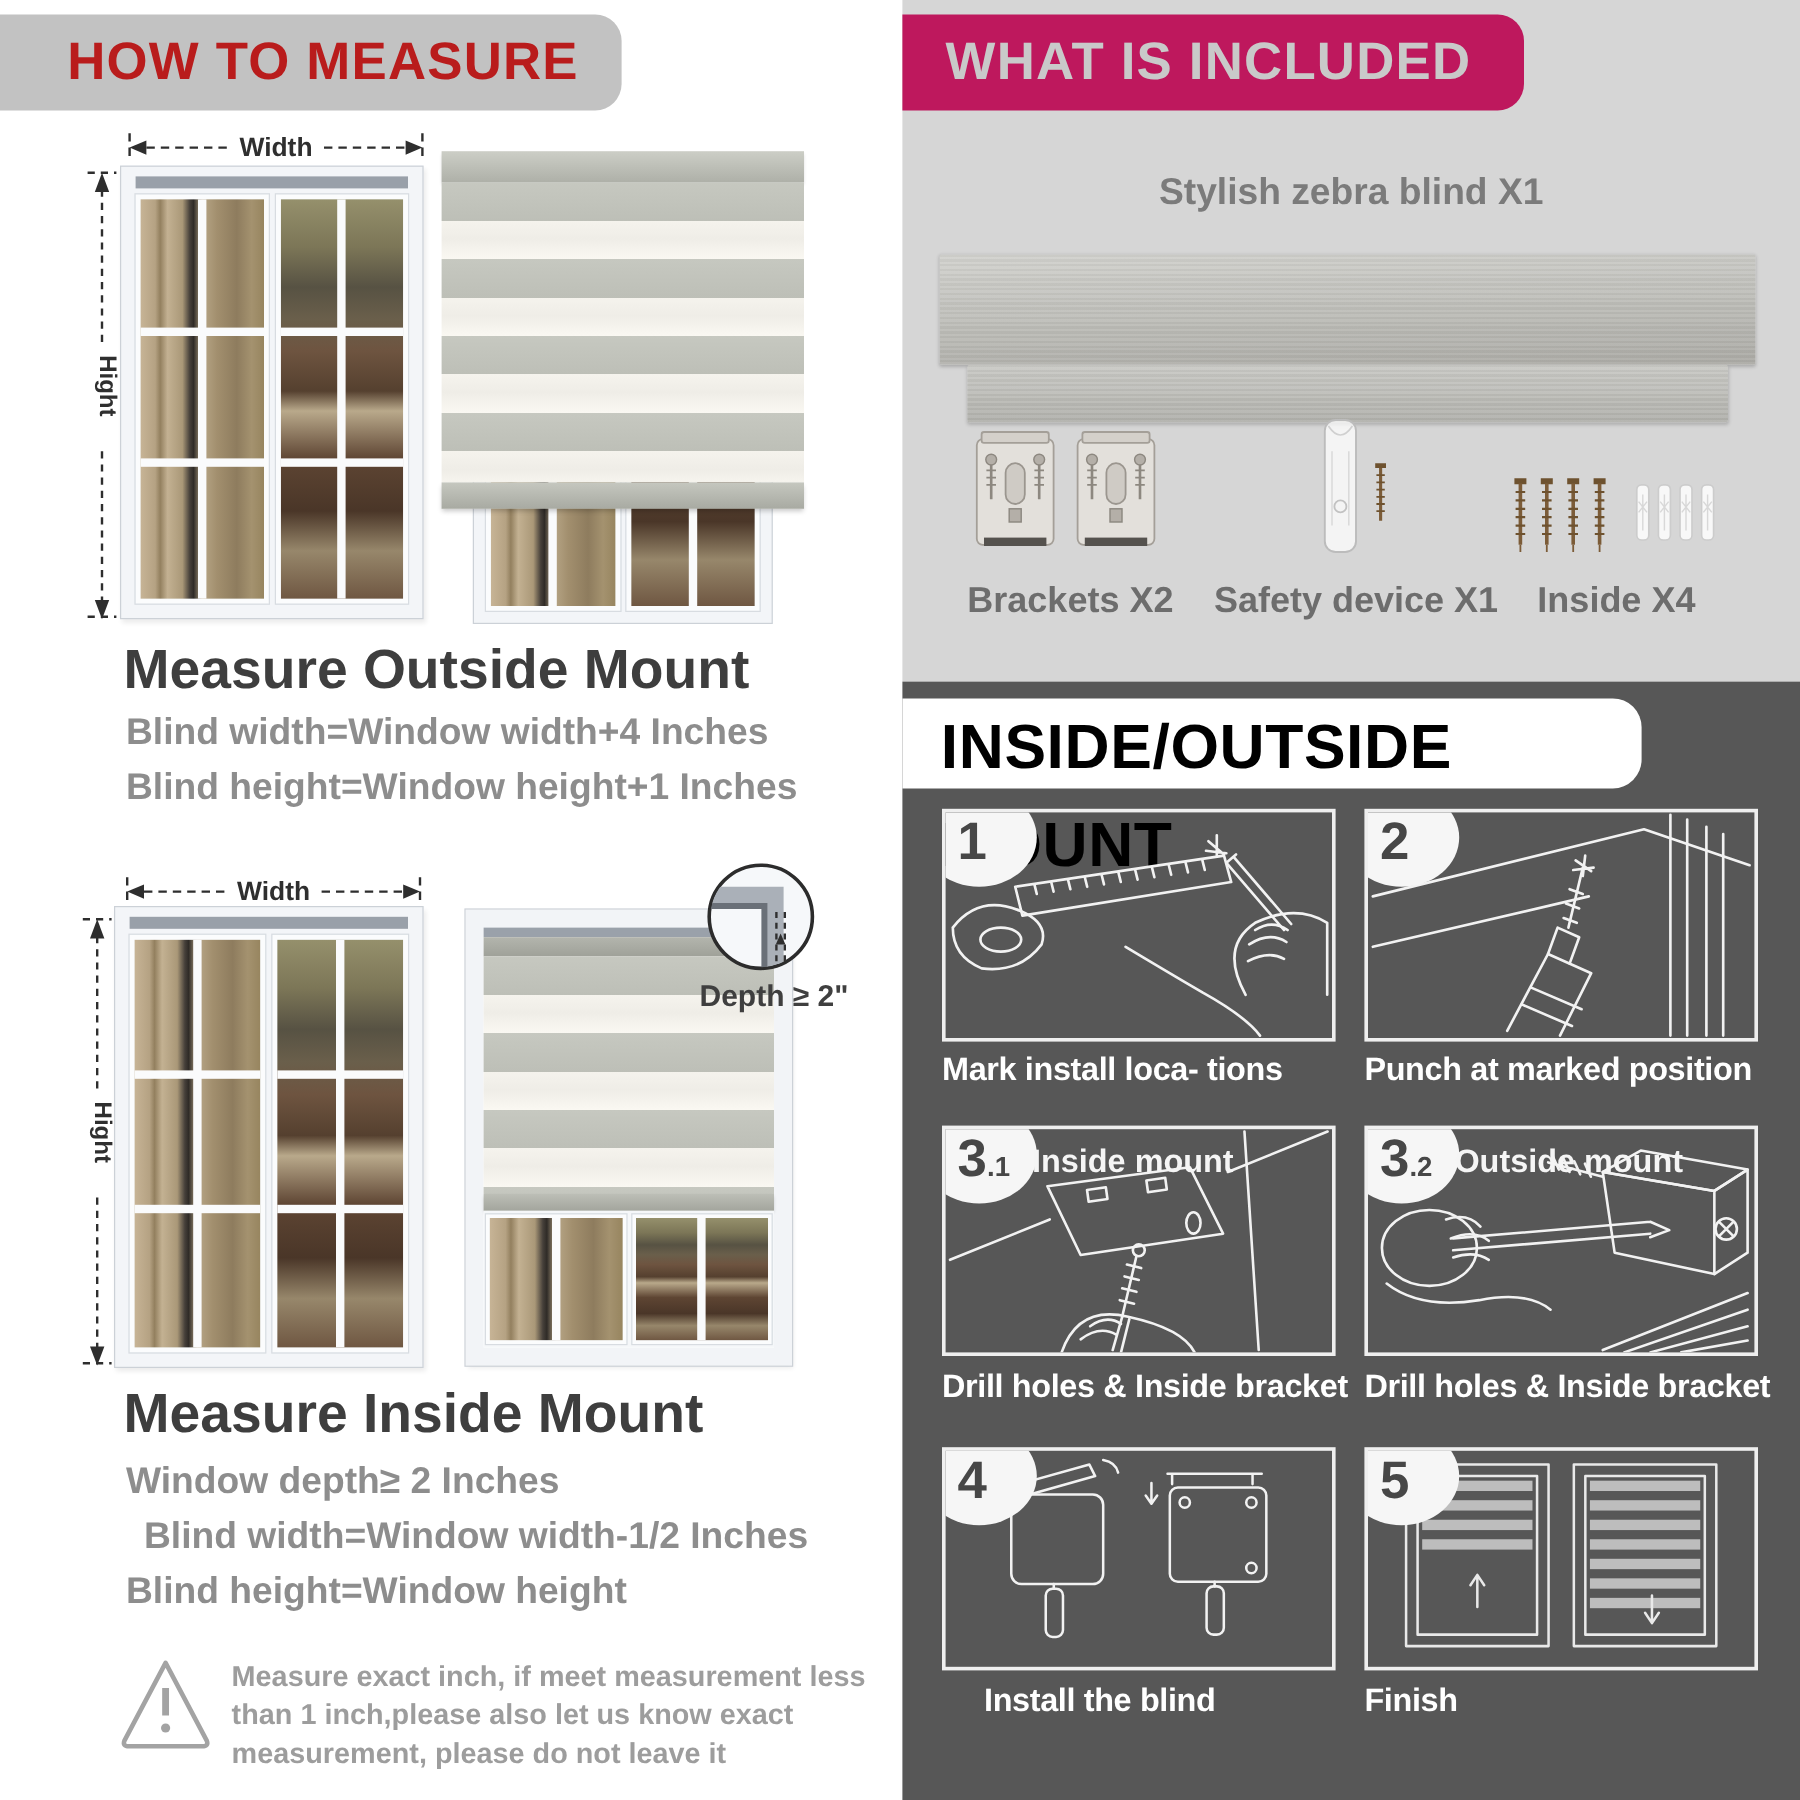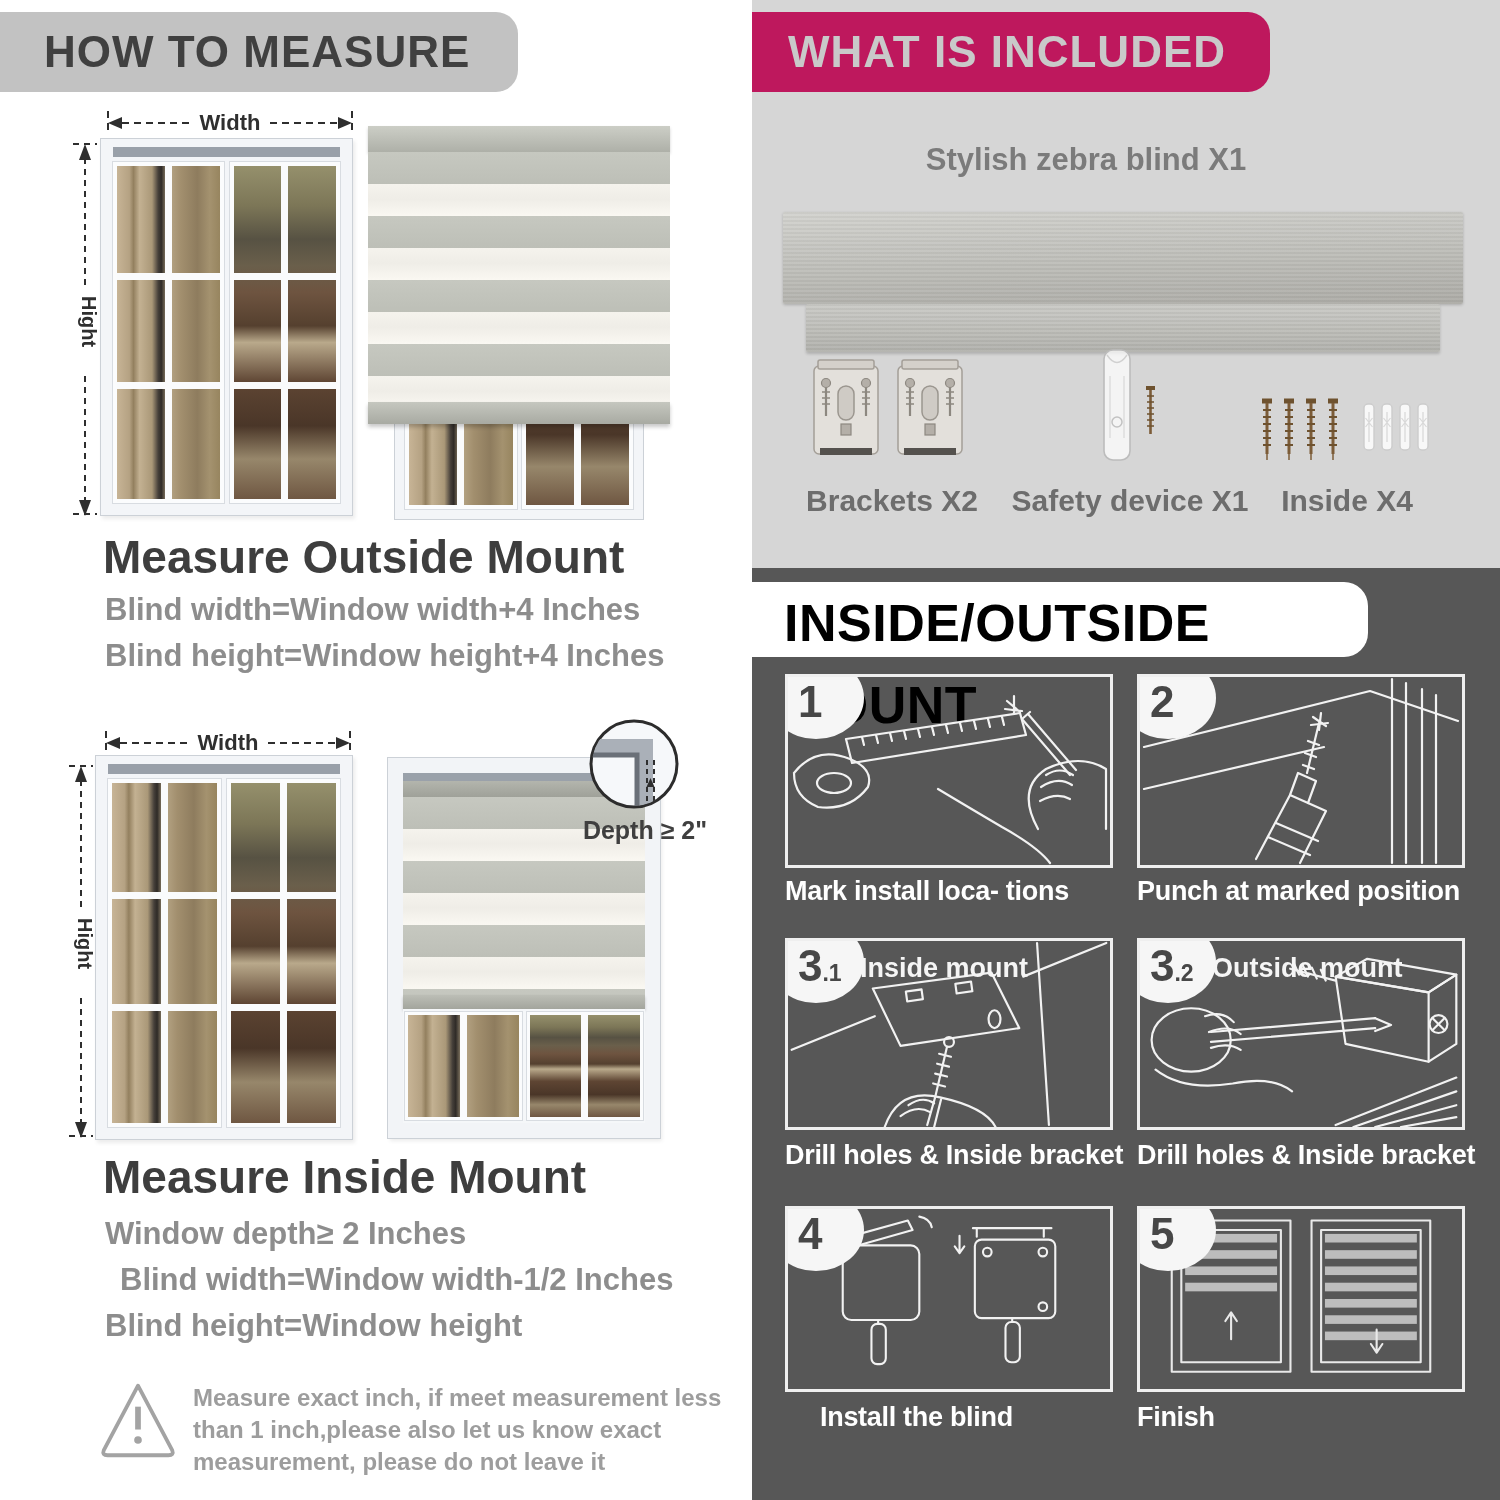--- a/index.html
+++ b/index.html
@@ -8,22 +8,22 @@
   #stage{position:absolute;left:0;top:0;width:1500px;height:1500px;}
 
   .abs{position:absolute;box-sizing:border-box;}
 
   
   .right-top{left:752px;top:0;width:748px;height:568px;background:#d6d6d6;}
   .right-bottom{left:752px;top:568px;width:748px;height:932px;background:#575757;}
 
   
   .badge-howto{left:0;top:12px;width:518px;height:80px;background:#c2c2c2;
-    border-radius:0 22px 22px 0;color:#404040;font-size:44px;font-weight:bold;
-    line-height:80px;padding-left:44px;letter-spacing:1px;}
+    border-radius:0 22px 22px 0;color:#b91c1c;font-size:44px;font-weight:bold;
+    line-height:80px;padding-left:56px;letter-spacing:1px;}
   .badge-included{left:752px;top:12px;width:518px;height:80px;background:#be185d;
     border-radius:0 22px 22px 0;color:#c9c9c9;font-size:44px;font-weight:bold;
     line-height:80px;padding-left:36px;letter-spacing:1px;}
   .badge-mount{left:752px;top:582px;width:616px;height:75px;background:#ffffff;
     border-radius:0 24px 24px 0;color:#000000;font-size:52px;font-weight:bold;
     line-height:82px;padding-left:32px;letter-spacing:0.5px;}
 
   
   .h-title{font-size:46px;font-weight:bold;color:#3e3e3e;white-space:nowrap;}
   .formula{font-size:31px;font-weight:bold;color:#8d8d8d;white-space:nowrap;}
@@ -66,21 +66,21 @@
   .hrail2{height:16px;background:linear-gradient(180deg,#b3b5ad,#9fa199);flex:none;}
   .render-in .zebra{height:198px;flex:none;}
   .brail2{height:14px;background:linear-gradient(180deg,#bcbeb6,#a3a59d);flex:none;box-shadow:0 2px 3px rgba(0,0,0,0.2);}
   .insashes{flex:1;display:flex;gap:5px;background:#f5f7f9;padding:3px 2px;}
   .minisash{flex:1;position:relative;border:3px solid #fbfcfd;outline:1px solid #d8dce1;overflow:hidden;}
 
   
   .magnifier{width:92px;height:92px;z-index:5;}
 
   
-  .blind-label{left:712px;top:142px;width:748px;text-align:center;
+  .blind-label{left:752px;top:142px;width:748px;text-align:center;
     font-size:31px;font-weight:bold;color:#7b7b7b;}
   .hr-top{left:783px;top:212px;width:680px;height:92px;border-radius:2px;
     background:repeating-linear-gradient(0deg,rgba(255,255,255,0.06) 0 2px,rgba(90,90,85,0.05) 2px 4px),
       linear-gradient(178deg,#d2d2ce 0%,#bcbcb7 55%,#abaaa5 100%);
     box-shadow:0 1px 3px rgba(0,0,0,0.2);}
   .hr-bottom{left:806px;top:304px;width:634px;height:48px;border-radius:2px;
     background:repeating-linear-gradient(0deg,rgba(255,255,255,0.07) 0 2px,rgba(90,90,85,0.05) 2px 4px),
       linear-gradient(180deg,#c9c9c5,#b0b0ab);
     box-shadow:0 2px 3px rgba(0,0,0,0.18);}
   .acc-label{font-size:30px;font-weight:bold;color:#6d6d6d;text-align:center;width:250px;}
@@ -163,21 +163,21 @@
     </div>
     <div class="blind">
       <div class="hrail"></div>
       <div class="zebra"></div>
       <div class="brail"></div>
     </div>
   </div>
 
   <div class="abs h-title" style="left:103px;top:530px;">Measure Outside Mount</div>
   <div class="abs formula" style="left:105px;top:592px;">Blind width=Window width+4 Inches</div>
-  <div class="abs formula" style="left:105px;top:638px;">Blind height=Window height+4 Inches</div>
+  <div class="abs formula" style="left:105px;top:638px;">Blind height=Window height+1 Inches</div>
 
   <div class="abs warrow" style="left:102px;top:730px;">
     <svg width="252" height="26" viewBox="0 0 252 26">
       <g stroke="#2e2e2e" stroke-width="2" fill="none" stroke-dasharray="7 5">
         <path d="M4,1 V25"></path>
           <path d="M248,1 V25"></path>
           <path d="M18,13 H86"></path>
           <path d="M166,13 H234"></path>
       </g>
       <path d="M4,13 L18,7 L18,19 Z" fill="#2e2e2e"></path>

